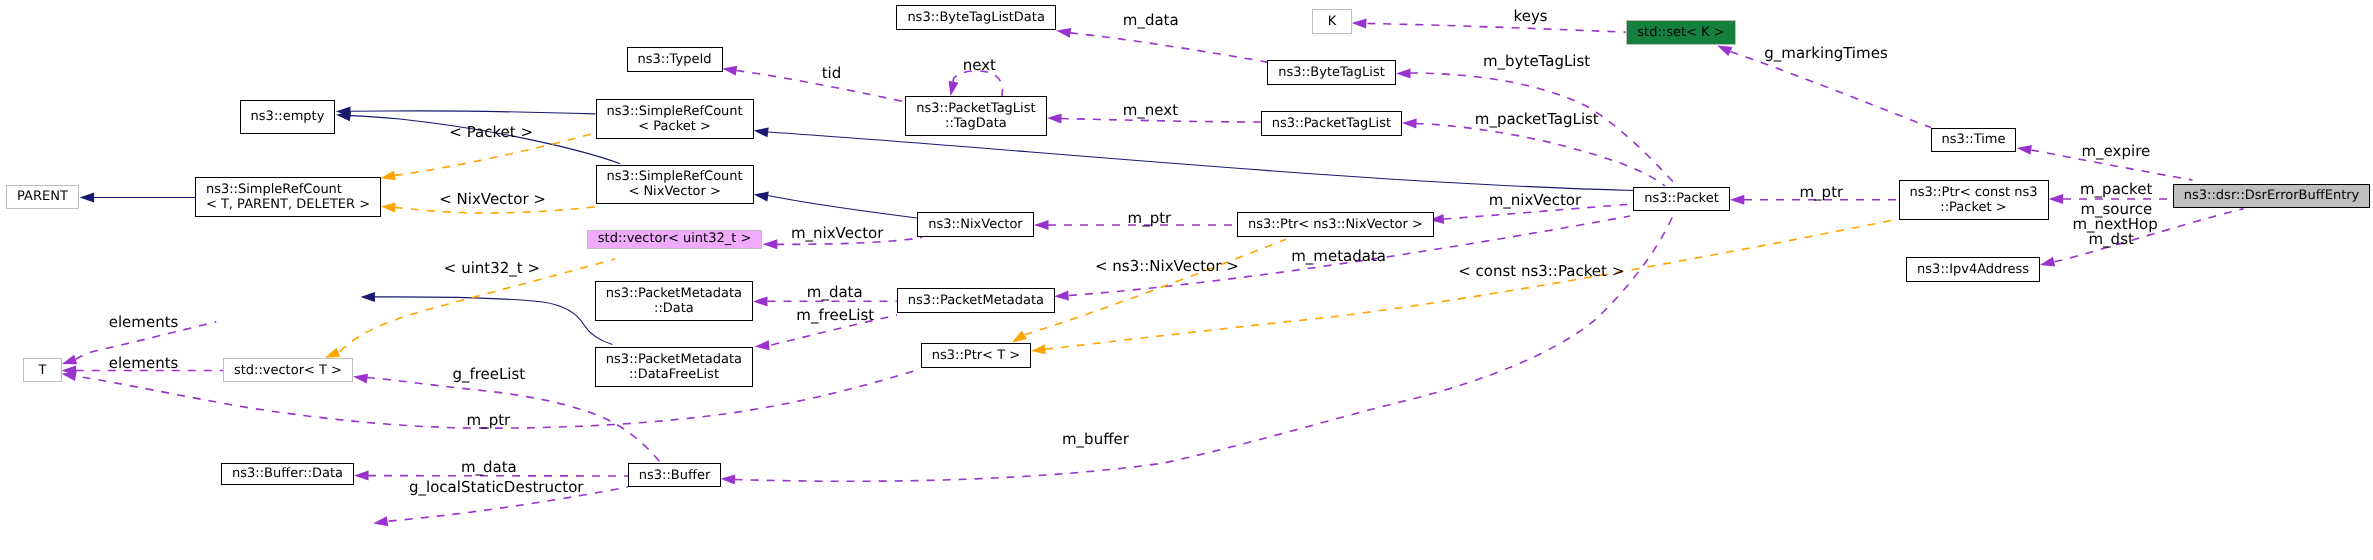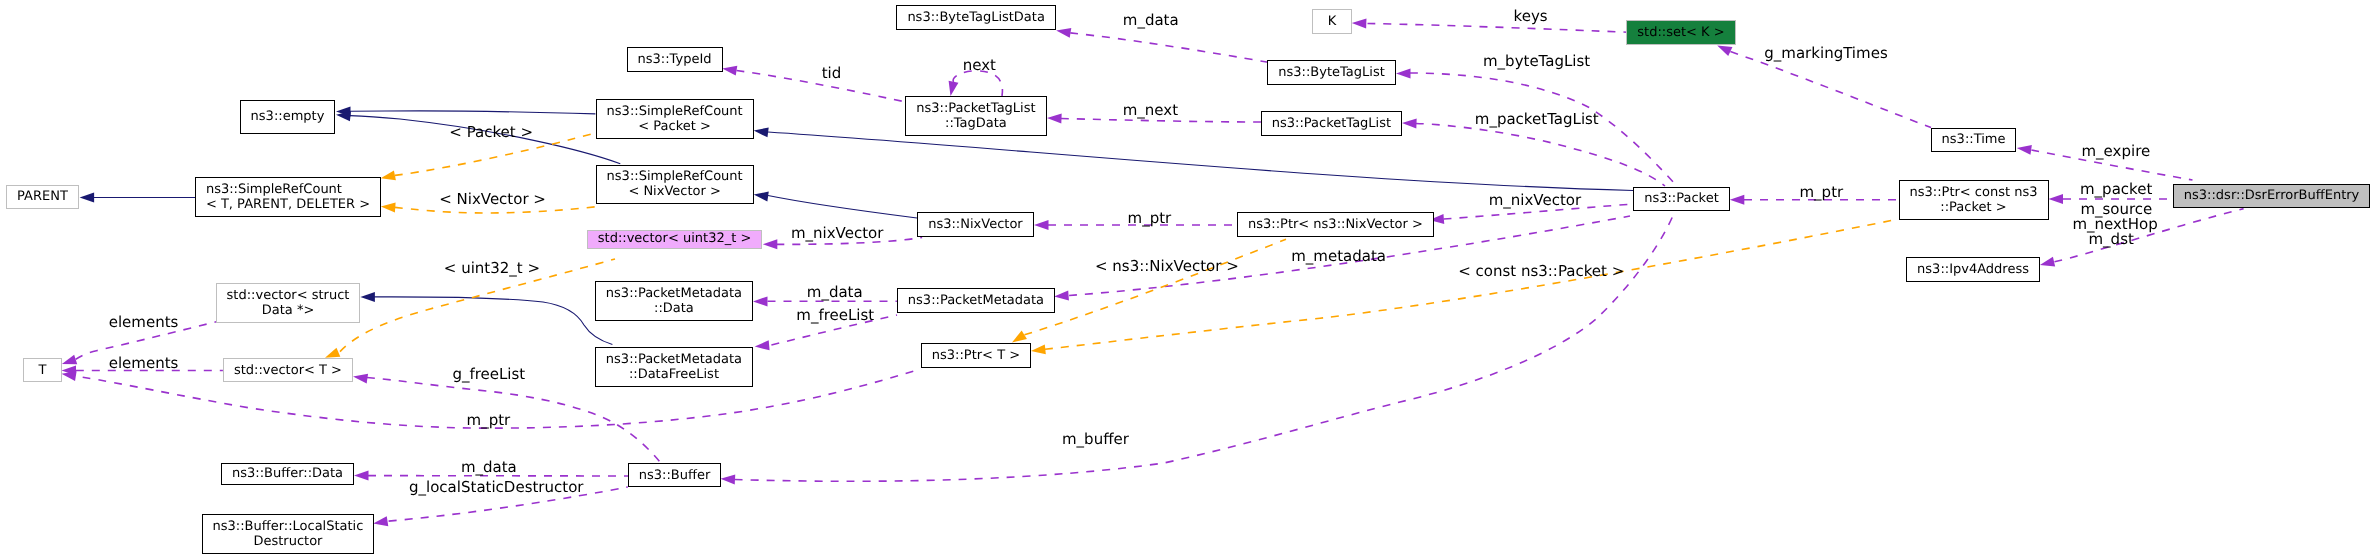--- a/index.html
+++ b/index.html
@@ -152,24 +152,20 @@
     </div>
     <div class="node" style="left: 917.2px; top: 212.3px; width: 116.5px; height: 24.6px; border: 1px solid rgb(0, 0, 0); background: rgb(255, 255, 255);">
       <span class="nline">ns3::NixVector</span>
     </div>
     <div class="node" style="left: 1237px; top: 212.3px; width: 196.9px; height: 24.6px; border: 1px solid rgb(0, 0, 0); background: rgb(255, 255, 255);">
       <span class="nline">ns3::Ptr&lt; ns3::NixVector &gt;</span>
     </div>
     <div class="node" style="left: 1906.1px; top: 257.3px; width: 133.9px; height: 24.6px; border: 1px solid rgb(0, 0, 0); background: rgb(255, 255, 255);">
       <span class="nline">ns3::Ipv4Address</span>
     </div>
-    <div class="node" style="left: 215.6px; top: 283.3px; width: 144.8px; height: 39.8px; border: 1px solid rgb(191, 191, 191); background: rgb(255, 255, 255);">
-      <span class="nline">std::vector&lt; struct</span>
-      <span class="nline">Data *&gt;</span>
-    </div>
     <div class="node" style="left: 594.9px; top: 280.8px; width: 158.1px; height: 39.8px; border: 1px solid rgb(0, 0, 0); background: rgb(255, 255, 255);">
       <span class="nline">ns3::PacketMetadata</span>
       <span class="nline">::Data</span>
     </div>
     <div class="node" style="left: 896.9px; top: 288.4px; width: 158.1px; height: 24.6px; border: 1px solid rgb(0, 0, 0); background: rgb(255, 255, 255);">
       <span class="nline">ns3::PacketMetadata</span>
     </div>
     <div class="node" style="left: 22.8px; top: 357.8px; width: 39.5px; height: 24.6px; border: 1px solid rgb(191, 191, 191); background: rgb(255, 255, 255);">
       <span class="nline">T</span>
     </div>
@@ -181,24 +177,20 @@
       <span class="nline">::DataFreeList</span>
     </div>
     <div class="node" style="left: 920.8px; top: 343.3px; width: 110.3px; height: 24.6px; border: 1px solid rgb(0, 0, 0); background: rgb(255, 255, 255);">
       <span class="nline">ns3::Ptr&lt; T &gt;</span>
     </div>
     <div class="node" style="left: 221px; top: 462.8px; width: 133.1px; height: 22px; border: 1px solid rgb(0, 0, 0); background: rgb(255, 255, 255);">
       <span class="nline">ns3::Buffer::Data</span>
     </div>
     <div class="node" style="left: 627.8px; top: 462.8px; width: 93.5px; height: 24.6px; border: 1px solid rgb(0, 0, 0); background: rgb(255, 255, 255);">
       <span class="nline">ns3::Buffer</span>
-    </div>
-    <div class="node" style="left: 201.5px; top: 514.3px; width: 172.9px; height: 39.8px; border: 1px solid rgb(0, 0, 0); background: rgb(255, 255, 255);">
-      <span class="nline">ns3::Buffer::LocalStatic</span>
-      <span class="nline">Destructor</span>
     </div>
     <div class="elabel" style="left: 1122.8px; top: 11.5px;">m_data</div>
     <div class="elabel" style="left: 1513.6px; top: 8.3px;">keys</div>
     <div class="elabel" style="left: 962.7px; top: 56.5px;">next</div>
     <div class="elabel" style="left: 821.7px; top: 64.5px;">tid</div>
     <div class="elabel" style="left: 1483px; top: 53.1px;">m_byteTagList</div>
     <div class="elabel" style="left: 1122.7px; top: 101.7px;">m_next</div>
     <div class="elabel" style="left: 1474.8px; top: 110.5px;">m_packetTagList</div>
     <div class="elabel" style="left: 1764.3px; top: 44.5px;">g_markingTimes</div>
     <div class="elabel" style="left: 2081.5px; top: 142.7px;">m_expire</div>

